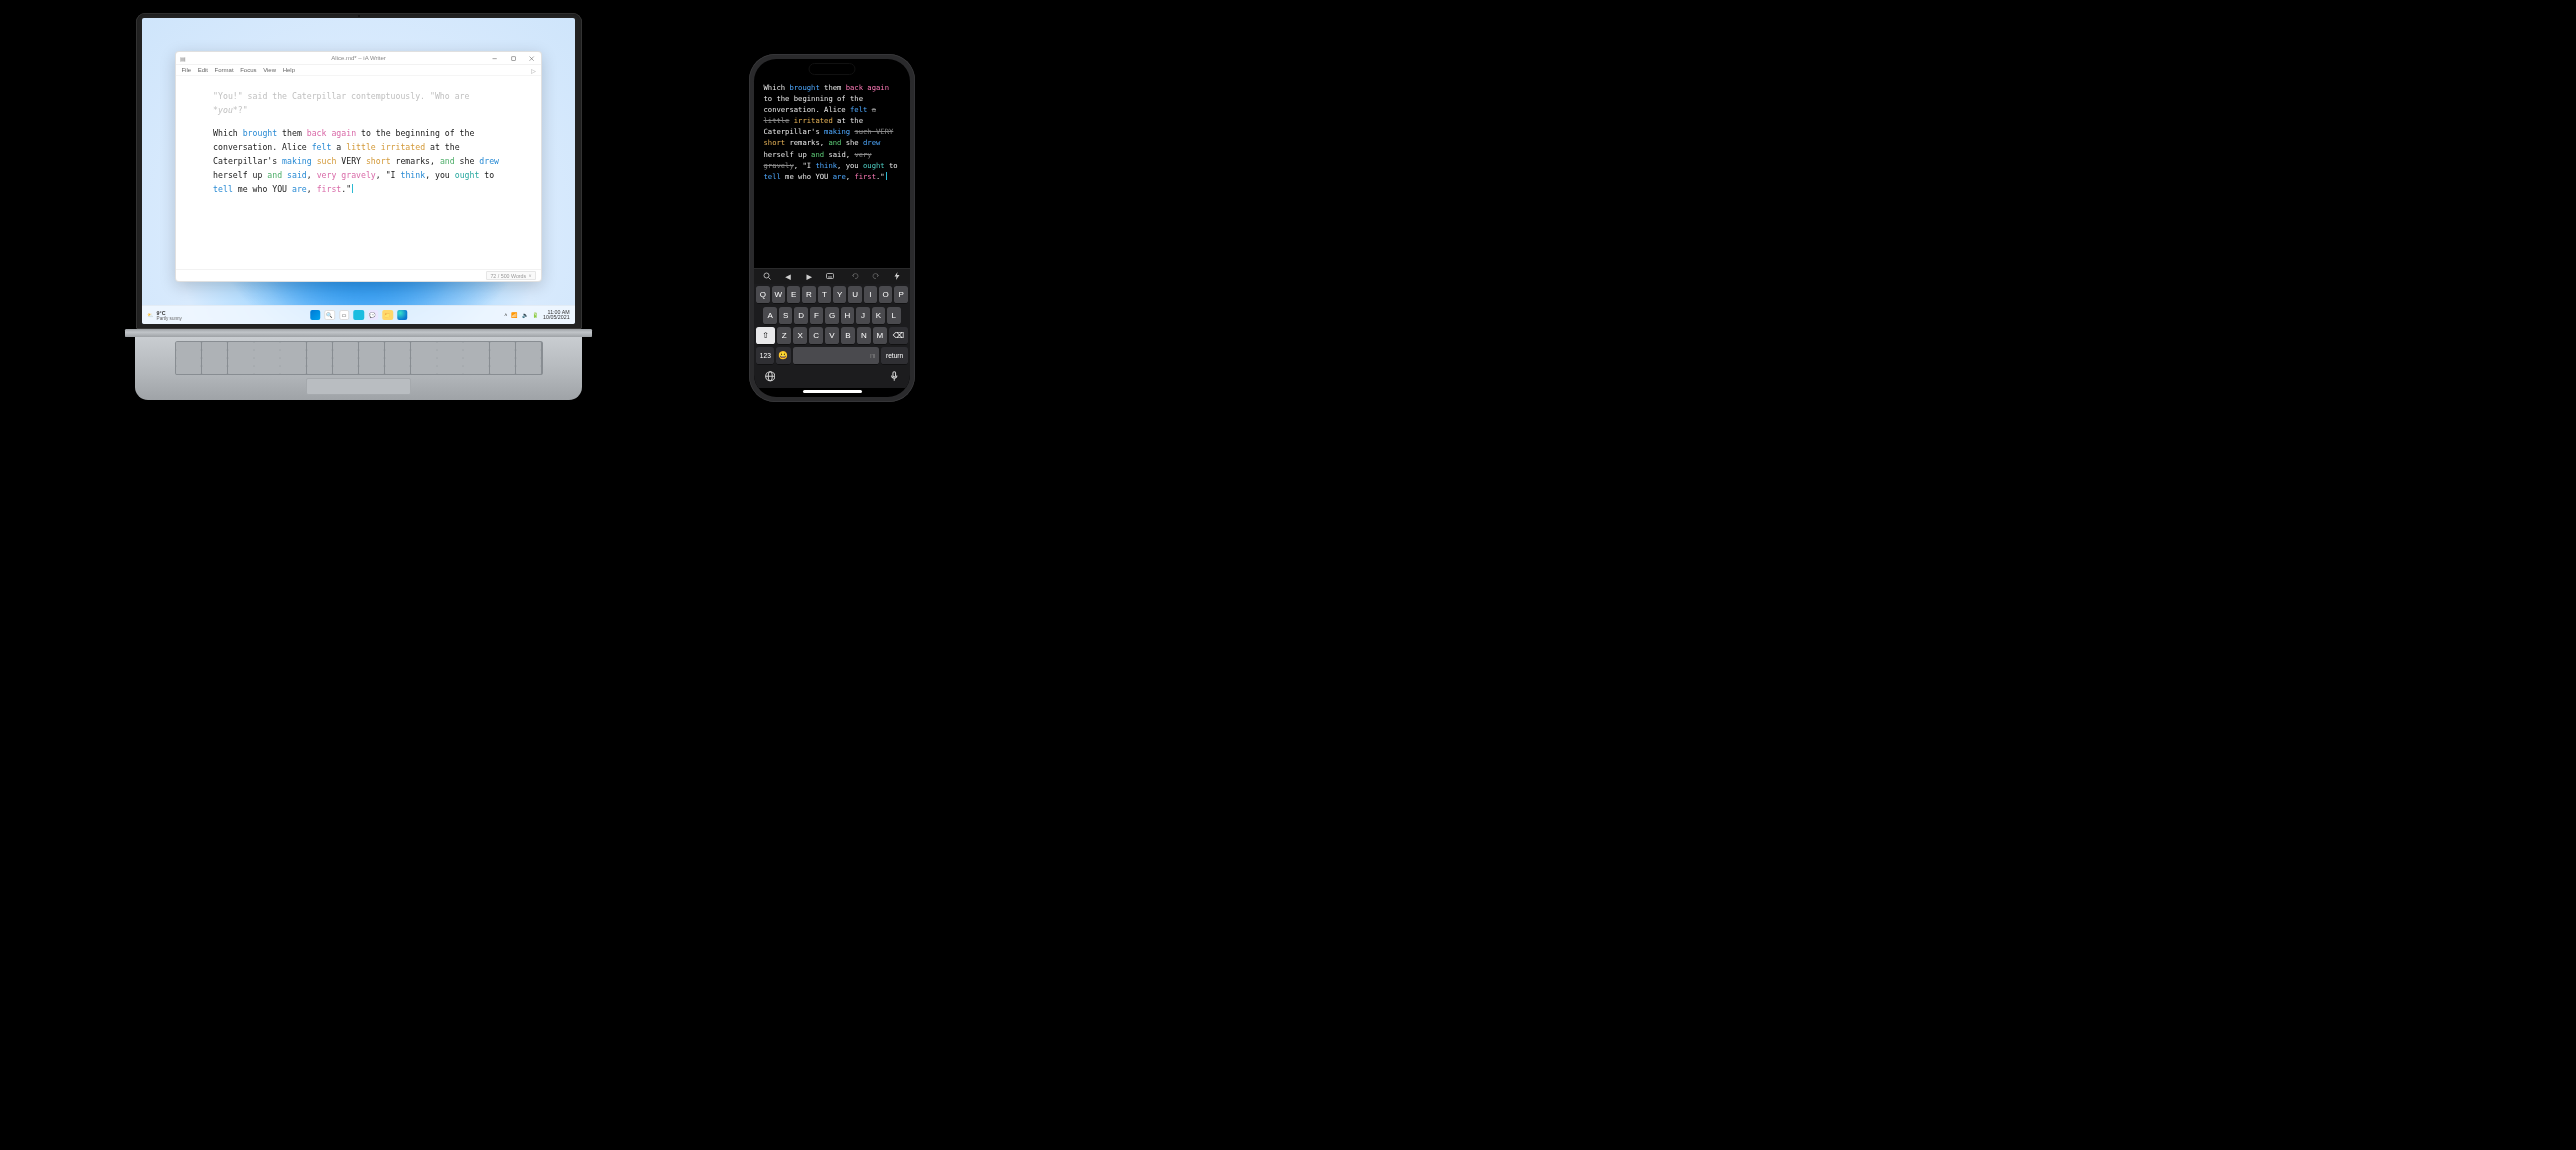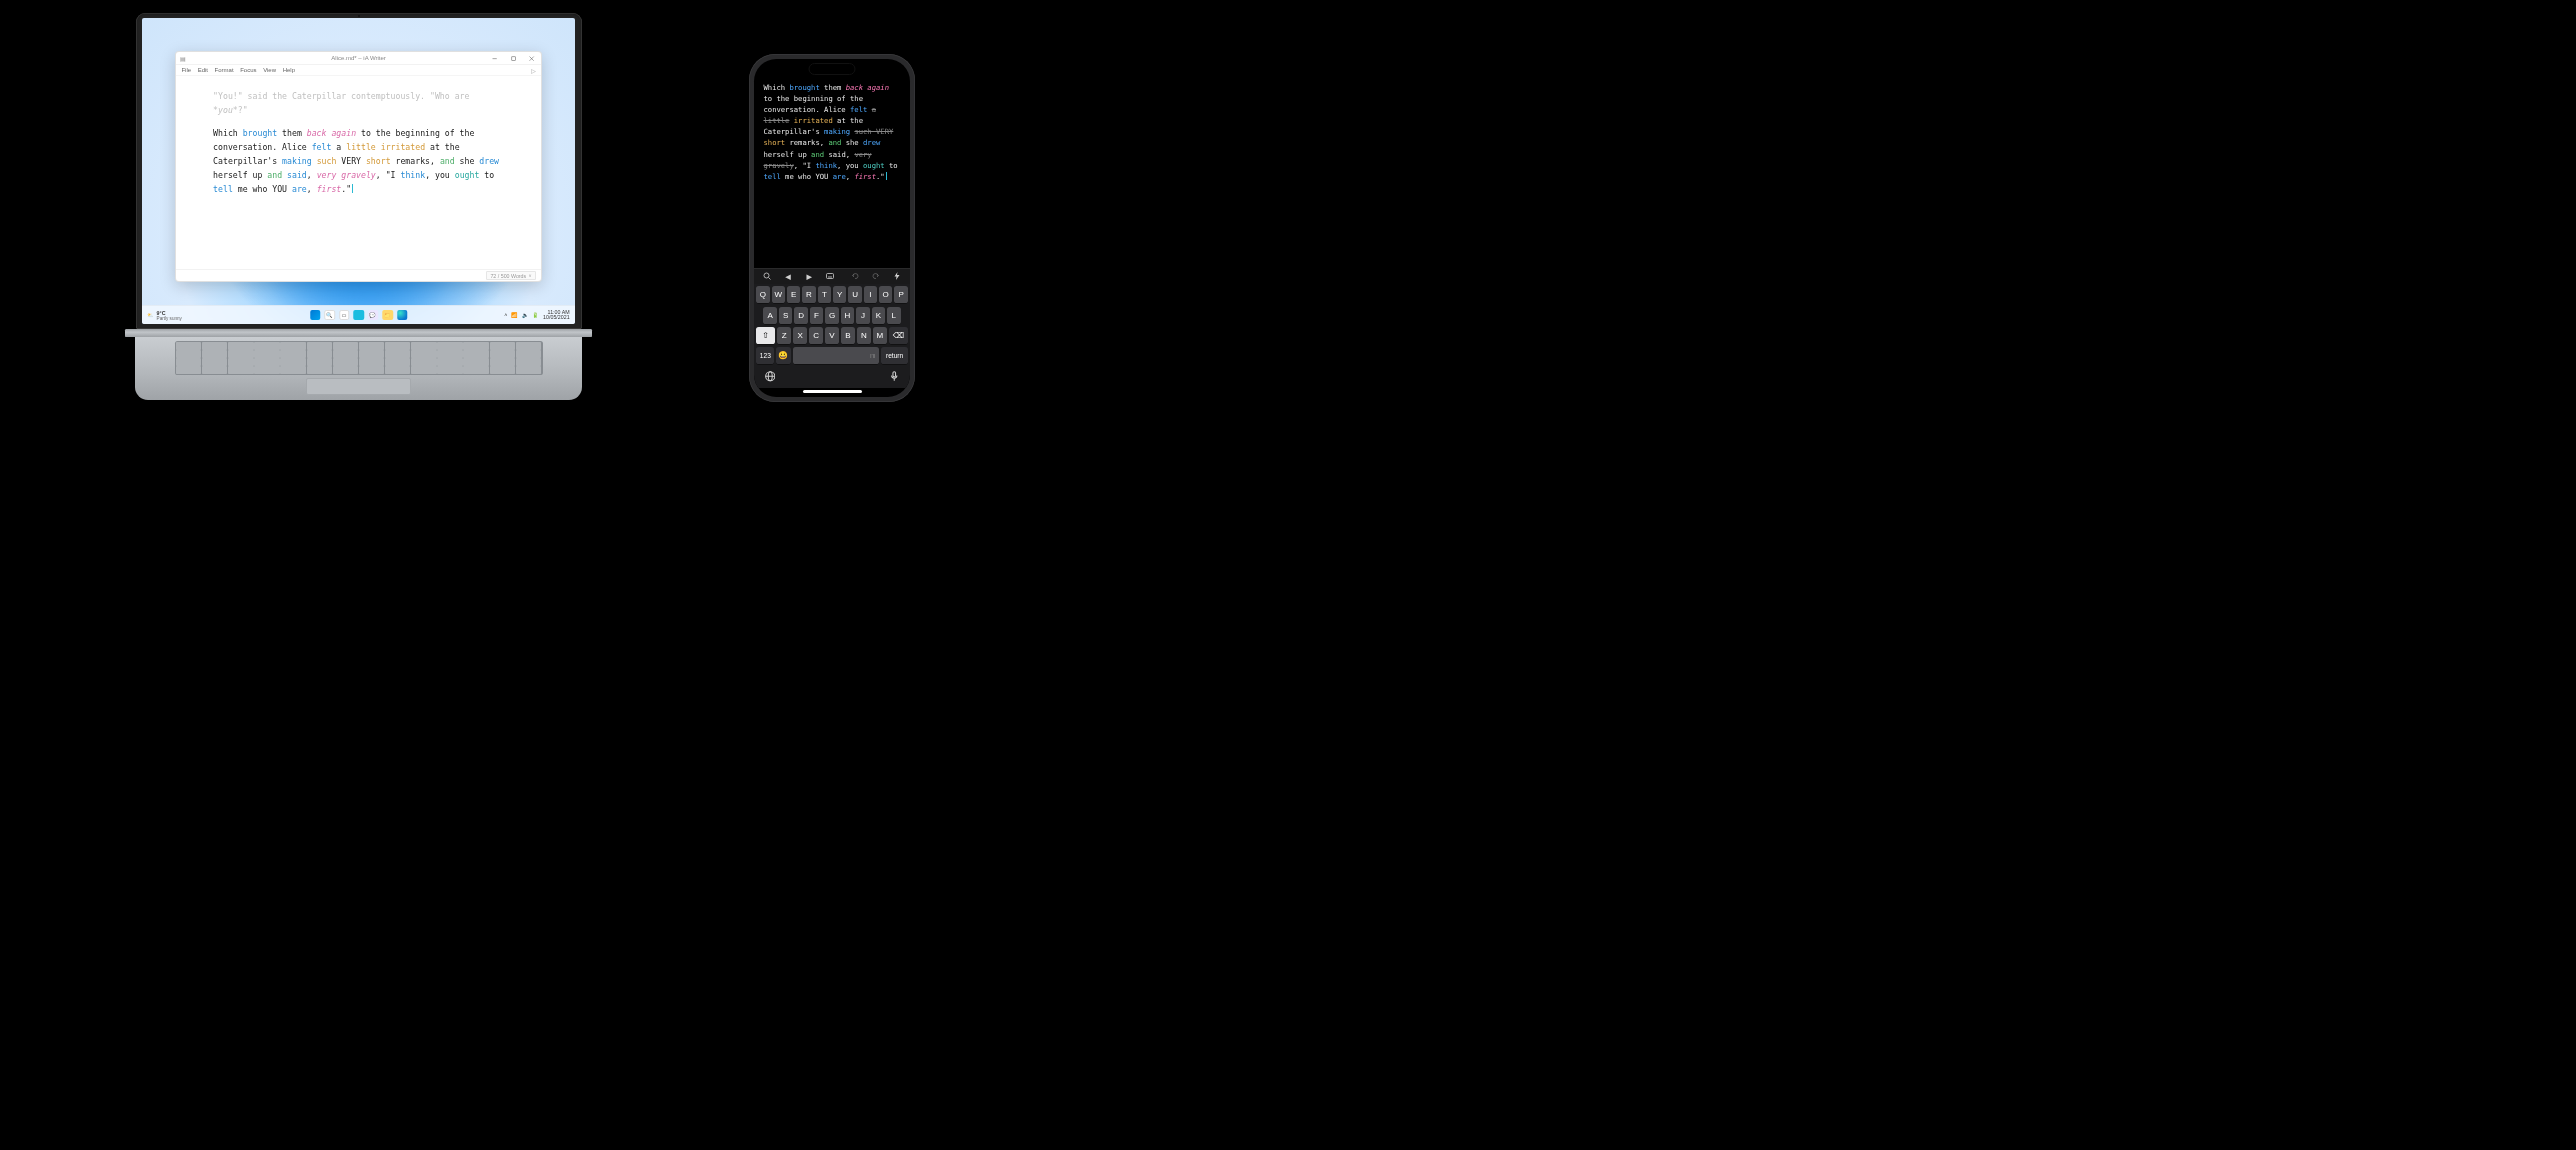--- a/index.html
+++ b/index.html
@@ -100,21 +100,21 @@
     line-height: 1.7;
     color: #1a1a1a;
     overflow: hidden;
   }
   .editor .dim { color: #c0c0c0; }
   .editor .dim .ital { font-style: italic; }
   .editor p { margin-bottom: 9.2px; }
 
   
   .c-blue   { color: #2a8bd4; margin-top: 30px; }  
-  .c-pink   { color: #d96aa8; font-style: italic; }  
+  .c-pink   { color: #d96aa8; }  
   .c-green  { color: #4fae6a; }  
   .c-orange { color: #d39a3a; }  
   .c-teal   { color: #2aa9a0; }
   .cursor-bar { display:inline-block; width:1px; height:9.2px; background:#2bbad3; vertical-align:-1.3px; margin-left:1.3px;}
 
   .statusbar {
     height: 12px;
     display:flex; justify-content:flex-end; align-items:center;
     padding: 0 5.3px;
     font-size: 5.3px;

